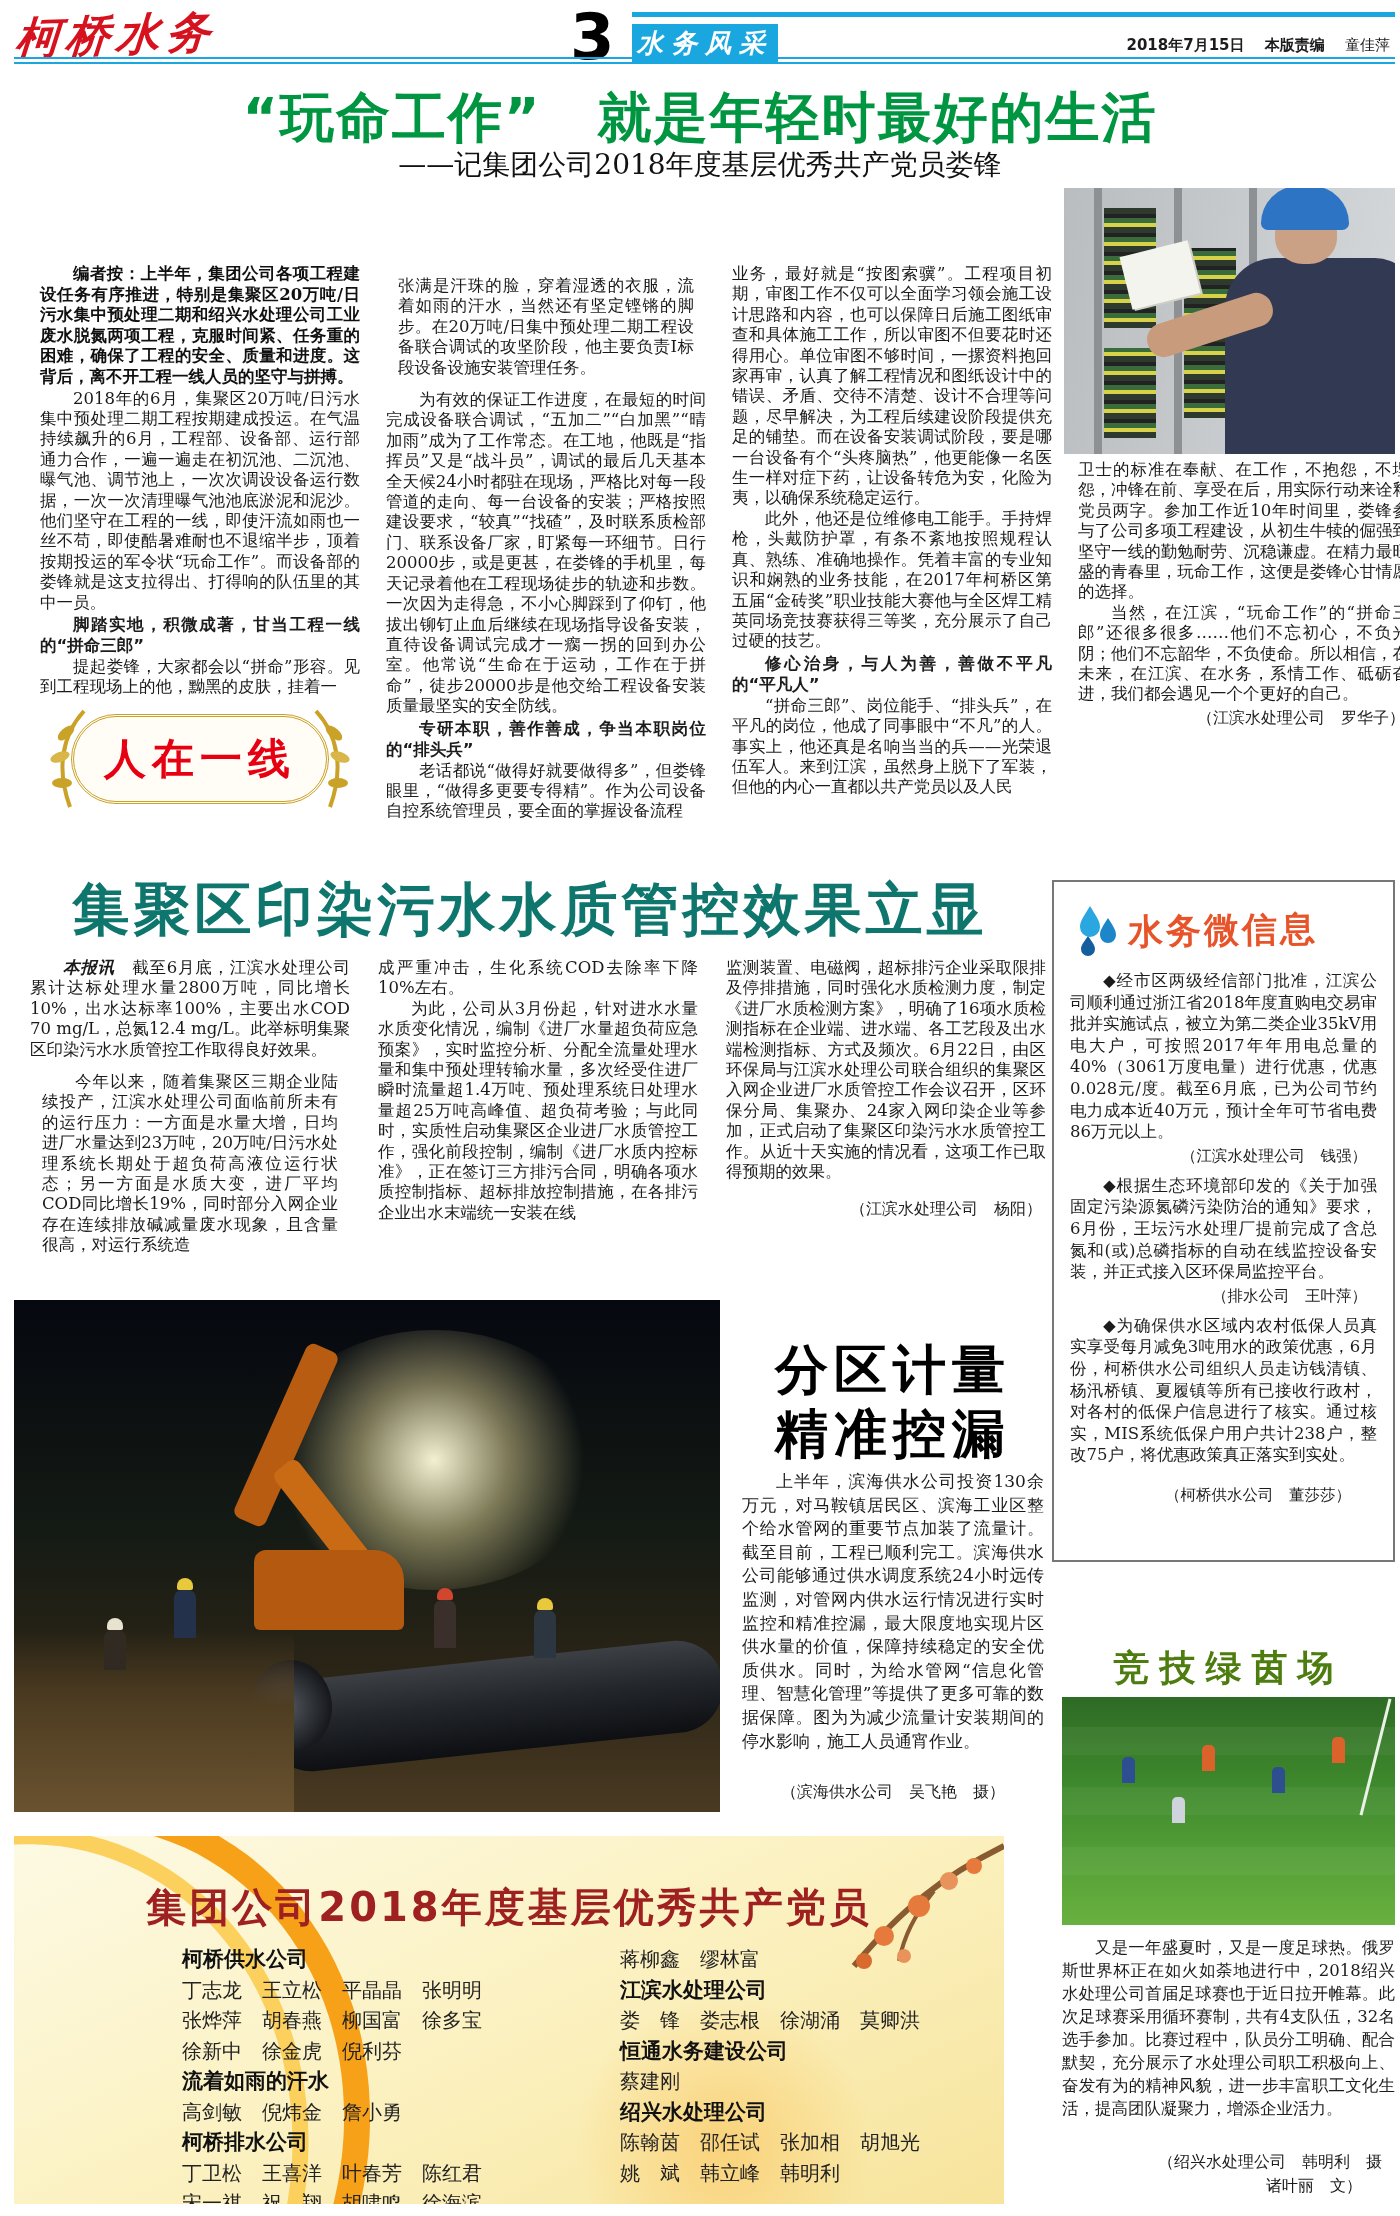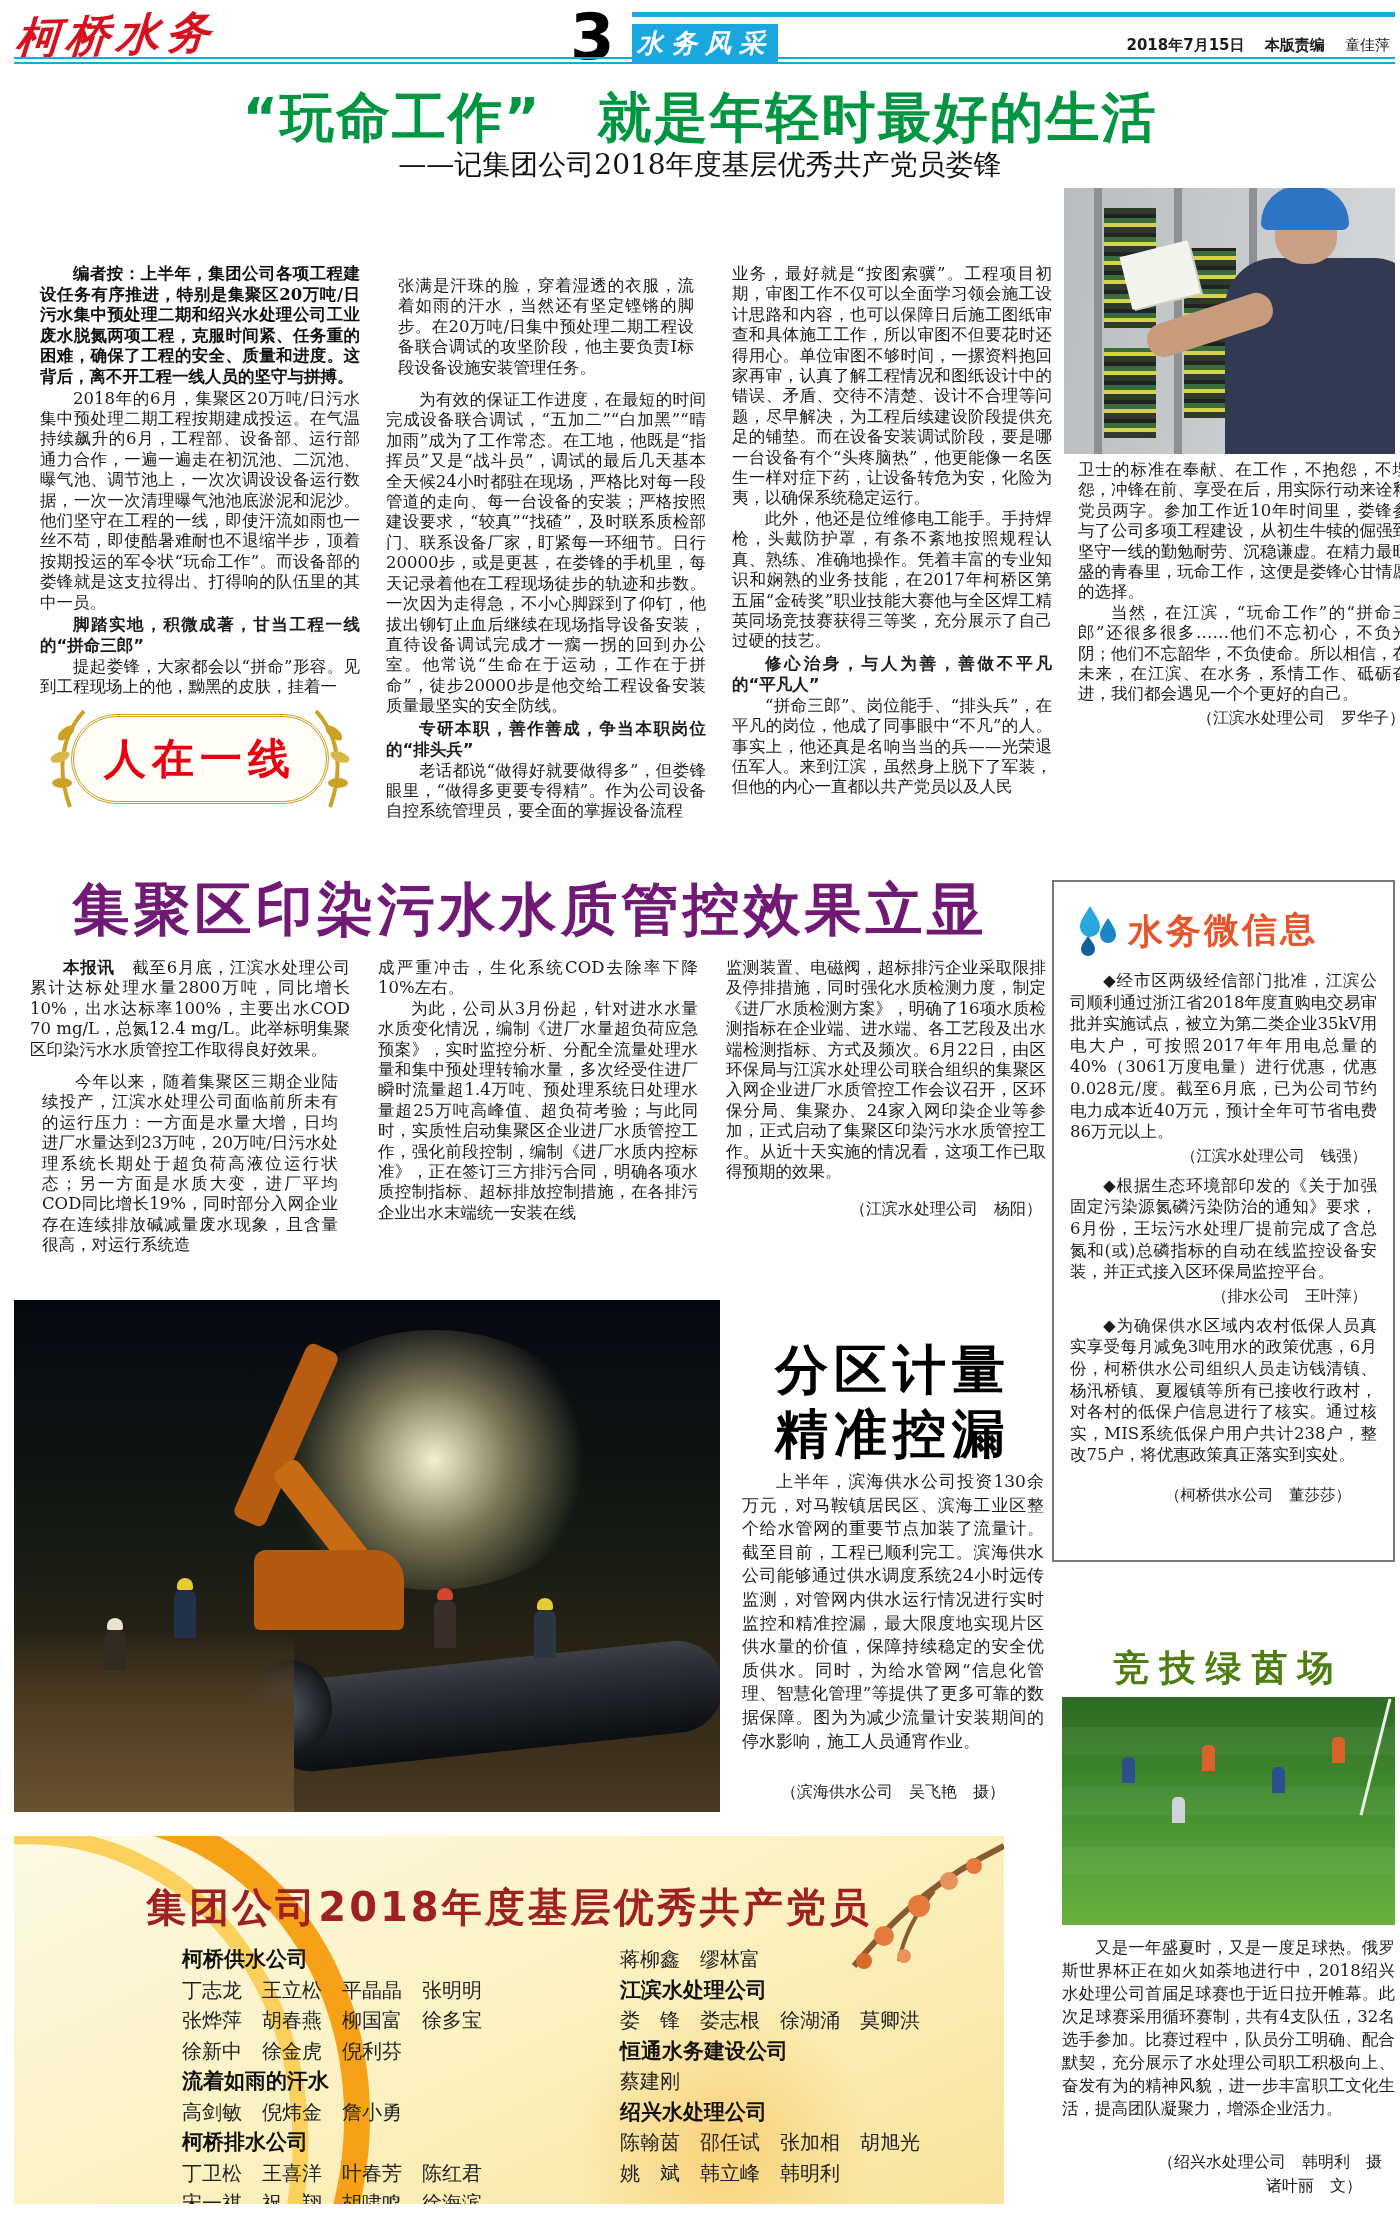--- a/index.html
+++ b/index.html
@@ -42,24 +42,24 @@
   .subhead.hang{text-indent:2em;}
   .sig{font-size:16px;text-align:right;padding-right:4px;line-height:22px;}
   .badge{margin:16px auto 0 auto;width:252px;height:84px;border:3px double #c9a227;border-radius:46px;
          display:flex;align-items:center;justify-content:center;position:relative;background:#fffdf6;}
   .badge-text{color:#e60012;font-size:42px;font-weight:900;letter-spacing:6px;
               font-family:"DejaVu Sans","Liberation Sans",sans-serif;}
   .sprig{position:absolute;top:-12px;width:56px;height:108px;}
   .sprig.l{left:-30px;} .sprig.r{right:-30px;transform:scaleX(-1);}
   
   .q-head{left:14px;top:872px;width:1032px;text-align:center;font-size:57px;font-weight:900;
-          font-family:"DejaVu Sans","Liberation Sans",sans-serif;letter-spacing:4px;color:#701a75;}
+          font-family:"DejaVu Sans","Liberation Sans",sans-serif;letter-spacing:4px;color:#0f766e;}
   .q-cols{left:30px;top:958px;width:1016px;display:flex;gap:28px;}
   .q-col{width:320px;flex:0 0 320px;}
-  .lead-label{font-weight:700;font-family:"DejaVu Sans","Liberation Sans",sans-serif;}
+  .lead-label{font-weight:700;font-family:"DejaVu Sans","Liberation Sans",sans-serif;font-style:italic;}
   
   .wbox{left:1052px;top:880px;width:343px;height:682px;border:2px solid #777;background:#fff;
         padding:0;box-sizing:border-box;}
   .wtitle-row{margin:22px 18px 14px 20px;display:flex;align-items:center;gap:8px;}
   .wtitle{color:#e8542a;font-size:35px;font-weight:700;letter-spacing:3px;transform:rotate(-1deg);}
   .witem{margin:0 16px 6px 16px;}
   .wtext{font-size:16.5px;line-height:21.6px;text-align:justify;text-indent:2em;}
   .wsig{font-size:15.5px;text-align:right;padding-right:10px;line-height:26px;margin-bottom:8px;}
   
   .nphoto{left:14px;top:1300px;width:706px;height:512px;overflow:hidden;

